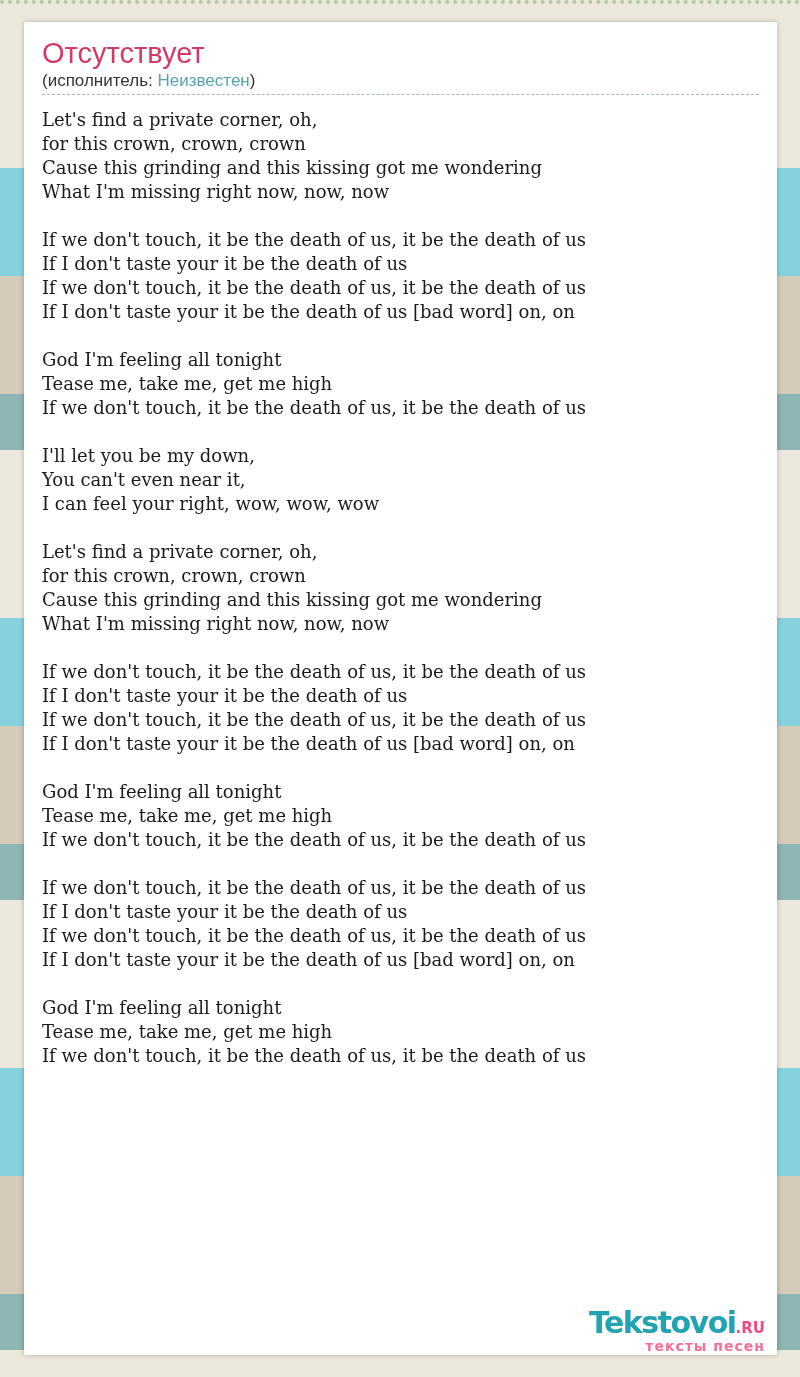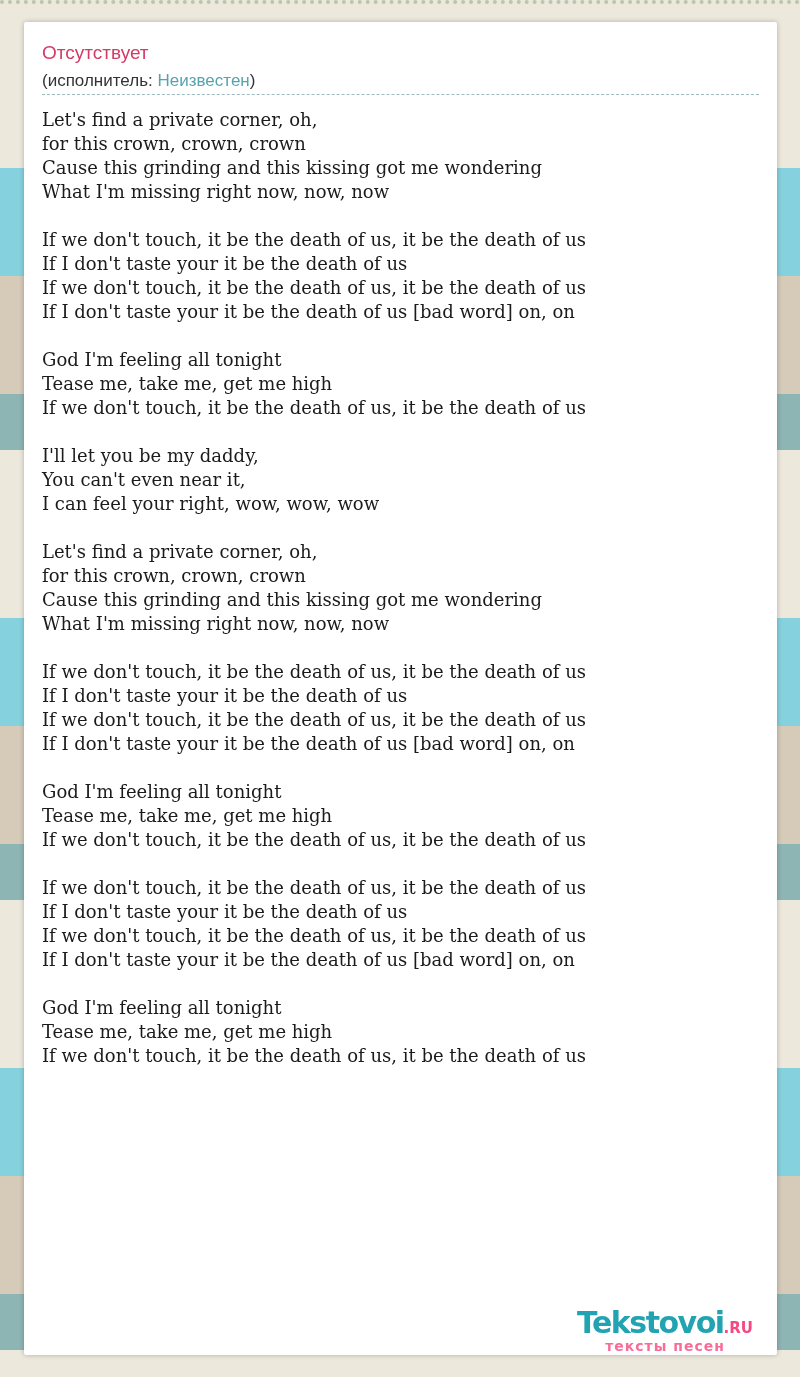--- a/index.html
+++ b/index.html
@@ -33,21 +33,21 @@
     top: 22px;
     width: 753px;
     height: 1333px;
     background: #ffffff;
     border-radius: 2px;
     box-shadow: 0 0 5px rgba(0,0,0,0.25);
     box-sizing: border-box;
     padding: 14px 18px 0 18px;
   }
   .song-title {
-    font-size: 19px;
+    font-size: 29px;
     line-height: 34px;
     font-weight: 400;
     color: #d43a68;
     margin: 0;
   }
   .artist-row {
     font-size: 17px;
     line-height: 21px;
     color: #333333;
     padding-bottom: 3px;
@@ -67,23 +67,23 @@
     color: #1b1b1b;
   }
   .stanza {
     margin: 0 0 24px 0;
   }
   .line {
     white-space: nowrap;
   }
   .logo {
     position: absolute;
-    right: 24px;
+    right: 12px;
     bottom: 2px;
-    text-align: center;
+    text-align: right;
     font-family: "DejaVu Sans", sans-serif;
     line-height: 1;
     cursor: pointer;
   }
   .logo-main {
     font-size: 30px;
     font-weight: bold;
     letter-spacing: -1.5px;
     color: #21a3b1;
   }
@@ -124,21 +124,21 @@
         <div class="line">If I don't taste your it be the death of us</div>
         <div class="line">If we don't touch, it be the death of us, it be the death of us</div>
         <div class="line">If I don't taste your it be the death of us [bad word] on, on</div>
       </div>
       <div class="stanza">
         <div class="line">God I'm feeling all tonight</div>
         <div class="line">Tease me, take me, get me high</div>
         <div class="line">If we don't touch, it be the death of us, it be the death of us</div>
       </div>
       <div class="stanza">
-        <div class="line">I'll let you be my daddy,</div>
+        <div class="line">I'll let you be my down,</div>
         <div class="line">You can't even near it,</div>
         <div class="line">I can feel your right, wow, wow, wow</div>
       </div>
       <div class="stanza">
         <div class="line">Let's find a private corner, oh,</div>
         <div class="line">for this crown, crown, crown</div>
         <div class="line">Cause this grinding and this kissing got me wondering</div>
         <div class="line">What I'm missing right now, now, now</div>
       </div>
       <div class="stanza">

